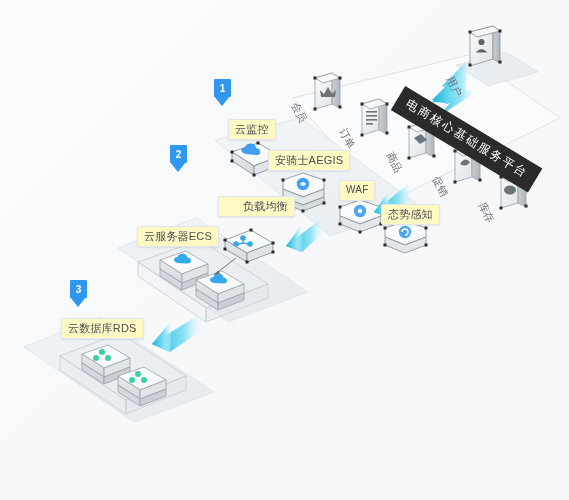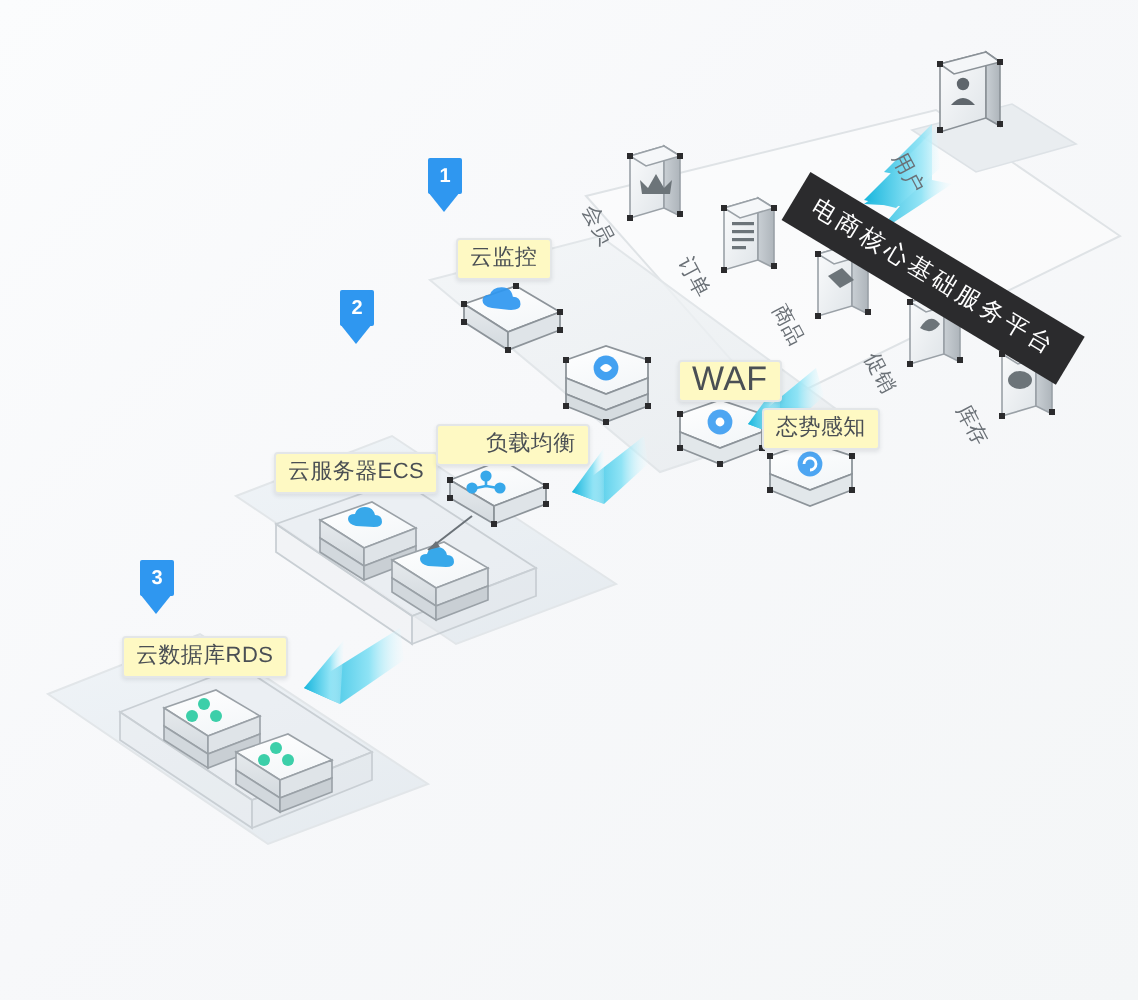--- a/index.html
+++ b/index.html
@@ -20,21 +20,21 @@
     border:1px solid #e3e6e8;
     border-radius:2px;
     color:#4a4f54;
     font-size:11px;
     line-height:14px;
     padding:2px 6px 3px;
     white-space:nowrap;
     box-shadow:0 1px 2px rgba(40,50,60,.10);
     letter-spacing:.2px;
   }
-  .lbl.lg{font-size:17px;}
+  .lbl.lg{font-size:10px;}
 
   
   .pin{
     position:absolute;
     width:17px;height:27px;
   }
   .pin .body{
     position:absolute;left:0;top:0;
     width:17px;height:18px;
     background:#2f97f0;
@@ -342,24 +342,25 @@
   <div class="banner" style="left:398px;top:84px;transform:rotate(31deg);">电商核心基础服务平台</div>
 
   <div style="position:absolute;left:300px;top:100px;transform:rotate(62deg);transform-origin:left top;color:#6a7076;font-size:10.5px;white-space:nowrap;">会员</div>
   <div style="position:absolute;left:348px;top:126px;transform:rotate(62deg);transform-origin:left top;color:#6a7076;font-size:10.5px;white-space:nowrap;">订单</div>
   <div style="position:absolute;left:395px;top:150px;transform:rotate(62deg);transform-origin:left top;color:#6a7076;font-size:10.5px;white-space:nowrap;">商品</div>
   <div style="position:absolute;left:441px;top:174px;transform:rotate(62deg);transform-origin:left top;color:#6a7076;font-size:10.5px;white-space:nowrap;">促销</div>
   <div style="position:absolute;left:487px;top:200px;transform:rotate(62deg);transform-origin:left top;color:#6a7076;font-size:10.5px;white-space:nowrap;">库存</div>
   <div style="position:absolute;left:455px;top:74px;transform:rotate(62deg);transform-origin:left top;color:#6a7076;font-size:10.5px;white-space:nowrap;">用户</div>
 
   <div class="lbl" style="left:228px;top:119px;">云监控</div>
+  <div class="lbl" style="left:268px;top:150px;">安骑士AEGIS</div>
   <div class="lbl lg" style="left:339px;top:180px;">WAF</div>
   <div class="lbl" style="left:381px;top:204px;">态势感知</div>
   <div class="lbl" style="left:137px;top:226px;">云服务器ECS</div>
-  <div class="lbl" style="left:218px;top:212px;padding-left:24px;">负载均衡</div>
+  <div class="lbl" style="left:218px;top:196px;padding-left:24px;">负载均衡</div>
   <div class="lbl" style="left:61px;top:318px;">云数据库RDS</div>
 
   <div class="pin" style="left:214px;top:79px;">
     <div class="body"></div>
     <div class="tip"></div>
     <div class="num">1</div>
   </div>
   <div class="pin" style="left:170px;top:145px;">
     <div class="body"></div>
     <div class="tip"></div>

